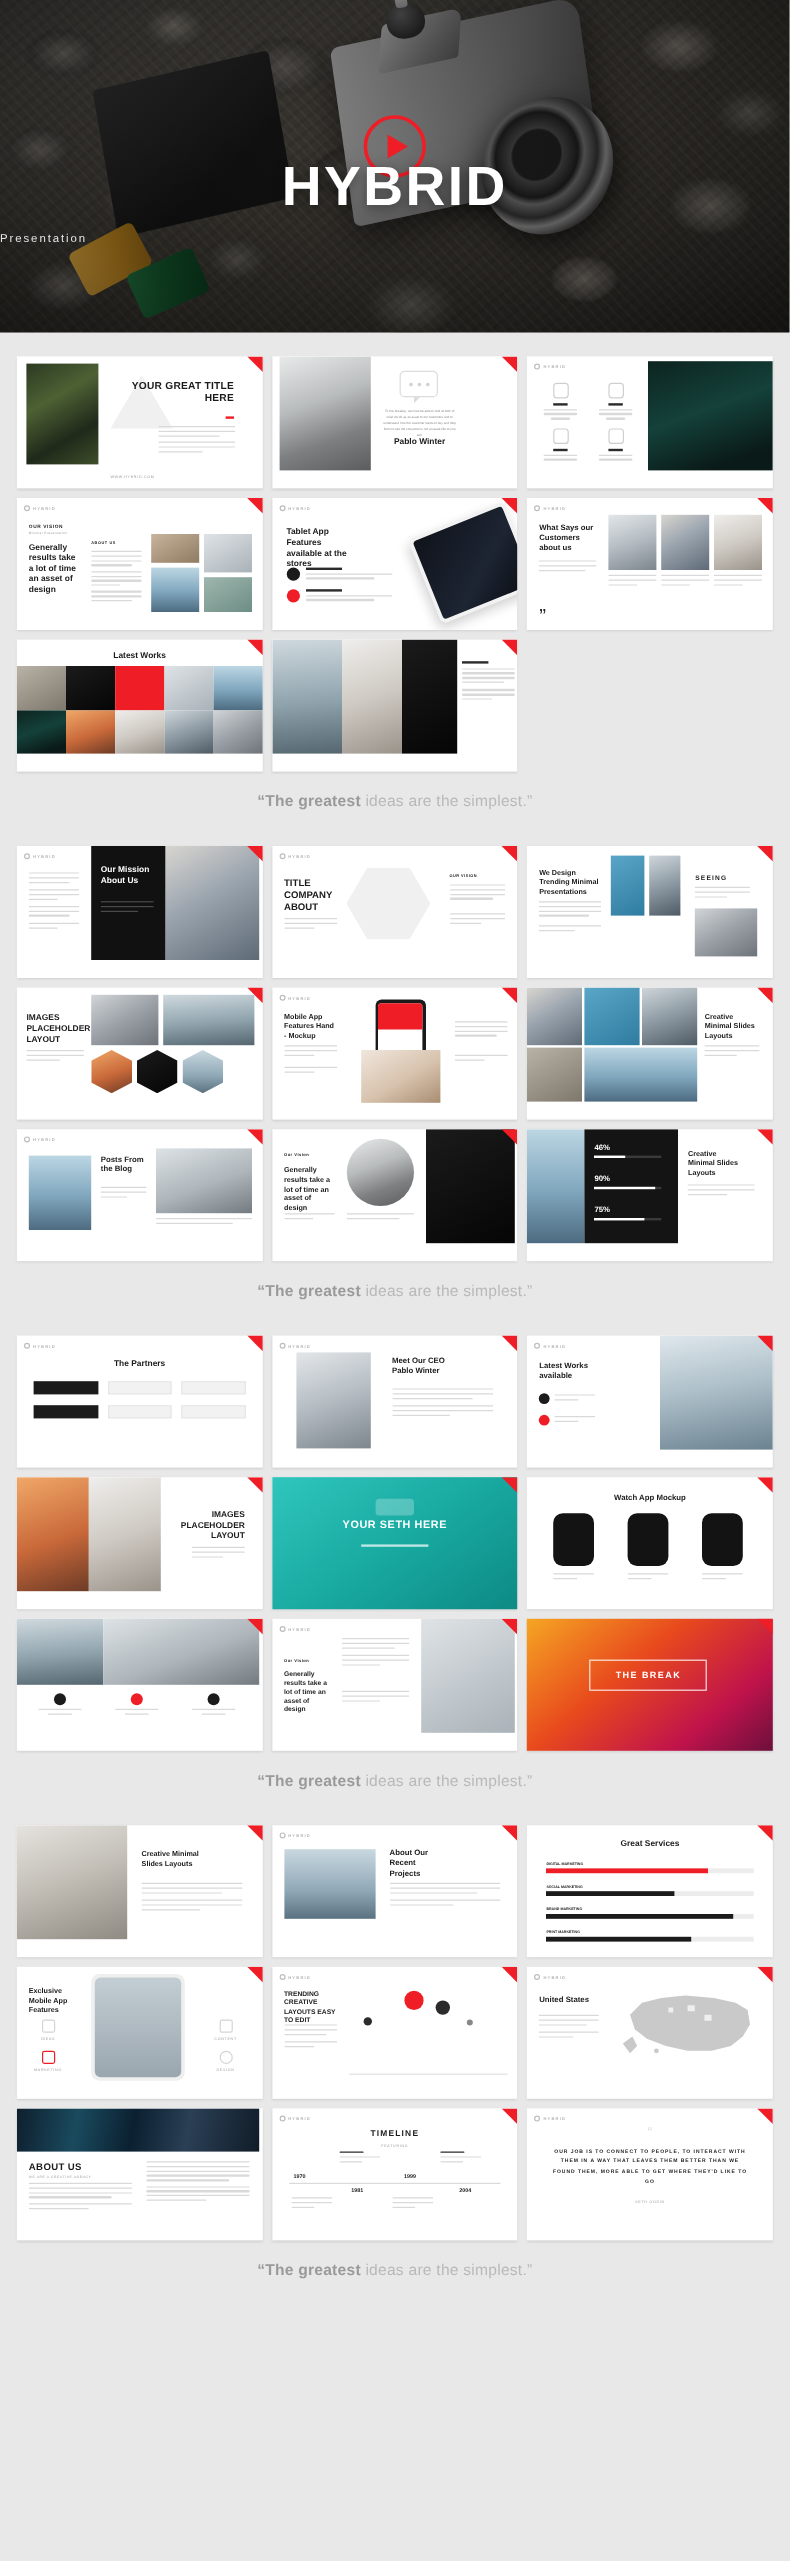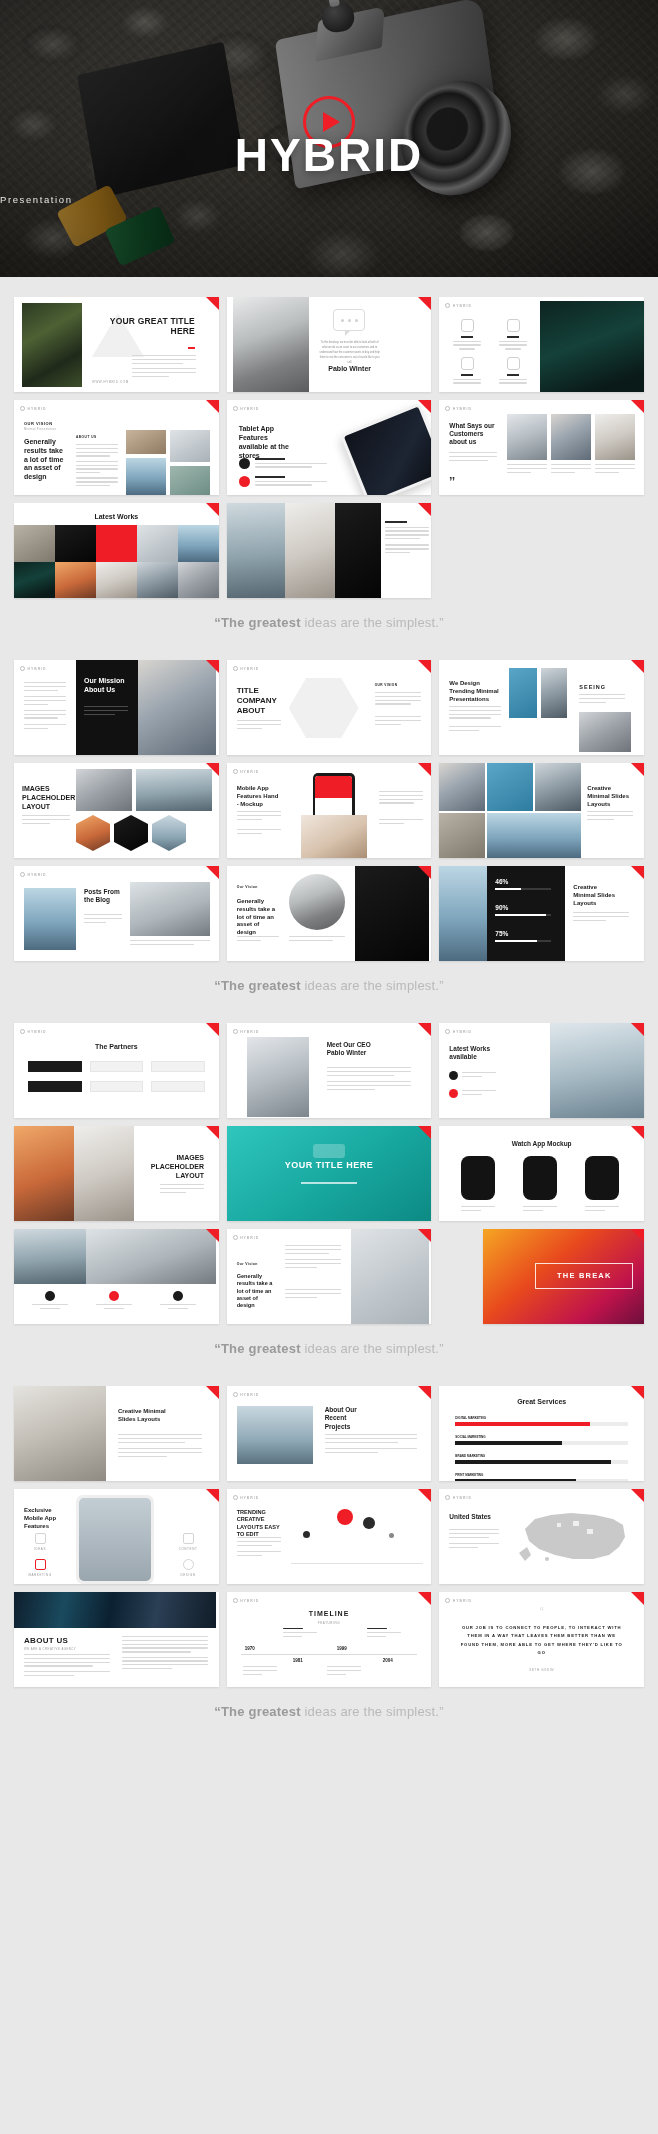--- a/index.html
+++ b/index.html
@@ -114,21 +114,21 @@
   }
 
   
   .sections { background:#e8e8e8; padding-top:8px; }
   .section { padding:12px 14px 2px 14px; }
   .grid {
     display:grid; grid-template-columns:repeat(3, 1fr);
     gap:8px 8px;
   }
   .slide {
-    position:relative; background:#fff; height:95px; overflow:hidden;
+    position:relative; background:#fff; height:110px; overflow:hidden;
     box-shadow:0 1px 2px rgba(0,0,0,.10);
   }
   .corner {
     position:absolute; right:0; top:0; width:0;height:0;
     border-top:13px solid #ef1d25; border-left:13px solid transparent;
     z-index:8;
   }
   .logo {
     position:absolute; left:6px; top:6px; display:flex; align-items:center; gap:2.5px; z-index:6;
   }
@@ -164,21 +164,21 @@
   .i-tablet{background:linear-gradient(140deg,#10131b,#1d2533 60%,#0a0d13);}
   .i-dark{background:linear-gradient(150deg,#1b1b1b,#050505);}
   .i-build{background:linear-gradient(150deg,#d2d5d8,#9aa0a6 50%,#6d7379);}
   .i-hand{background:linear-gradient(150deg,#f0e6dd,#d7c2ad 55%,#a98d72);}
   .i-blue{background:linear-gradient(150deg,#5aa6c8,#2e7ca0);}
   .i-mount{background:linear-gradient(160deg,#cfd6db,#8d9aa3 50%,#4f5b64);}
   .i-rock{background:linear-gradient(150deg,#b9b2a7,#7e776c);}
   .i-stair{background:linear-gradient(160deg,#e5e3df,#c4c0b8 45%,#8f8b83);}
   .i-pier{background:linear-gradient(180deg,#c9d8e0,#8fa8b6 60%,#5a7280);}
   .i-teal{background:linear-gradient(145deg,#2fc6bd,#17a79f 55%,#0d8a84);}
-  .i-fire{background:linear-gradient(140deg,#f5a623,#e8491d 40%,#c0134b 75%,#6c0f3c);margin-left:44px;}
+  .i-fire{background:linear-gradient(140deg,#f5a623,#e8491d 40%,#c0134b 75%,#6c0f3c);}
   .i-man{background:linear-gradient(160deg,#e3e6e9,#b4bcc2 50%,#7d868d);}
   .i-sunset{background:linear-gradient(160deg,#f0a868,#c9693a 55%,#6d3b26);}
   .i-bride{background:linear-gradient(160deg,#efeeec,#cfcac3 50%,#9a938a);}
   .i-falls{background:linear-gradient(170deg,#dfe7ec,#a9bcc6 50%,#6b8290);}
   .i-shore{background:linear-gradient(175deg,#cfd9de,#8fa3ad 55%,#556670);}
   .i-movie{background:linear-gradient(100deg,#0e1f2e,#1a4a5e 25%,#0b2030 48%,#2b3f55 70%,#101c28);}
   .i-sky{background:linear-gradient(180deg,#c3cdd4,#9aa6ae);}
   .i-apt{background:linear-gradient(160deg,#dde2e5,#aeb6bb 55%,#737b81);}
 </style>
 </head>
@@ -686,21 +686,21 @@
         <div class="hd" style="position:absolute;left:128px;top:28px;width:62px;font-size:7px;line-height:1.25;text-align:right;">IMAGES PLACEHOLDER LAYOUT</div>
         <div style="position:absolute;left:146px;top:58px;width:44px;">
             <div class="ln"></div>
             <div class="ln"></div>
             <div class="ln s"></div>
           </div>
       </div>
 
       <div class="slide i-teal">
         <div class="corner"></div>
-        <div class="hd" style="position:absolute;left:0;right:0;top:34px;text-align:center;font-size:9px;color:#fff;letter-spacing:.5px;">YOUR TITLE HERE</div>
+        <div class="hd" style="position:absolute;left:0;right:0;top:34px;text-align:center;font-size:9px;color:#fff;letter-spacing:.5px;">YOUR SETH HERE</div>
         <div style="position:absolute;left:74px;top:56px;width:56px;height:1.6px;background:rgba(255,255,255,.7);"></div>
         <div style="position:absolute;left:86px;top:18px;width:32px;height:14px;background:rgba(255,255,255,.25);border-radius:3px;"></div>
       </div>
 
       <div class="slide">
         <div class="corner"></div>
         <div class="hd" style="position:absolute;left:0;right:0;top:14px;text-align:center;font-size:6.5px;">Watch App Mockup</div>
         <div style="position:absolute;left:22px;top:30px;width:34px;height:44px;background:#131313;border-radius:8px;"></div>
         <div style="position:absolute;left:84px;top:30px;width:34px;height:44px;background:#131313;border-radius:8px;"></div>
         <div style="position:absolute;left:146px;top:30px;width:34px;height:44px;background:#131313;border-radius:8px;"></div>

